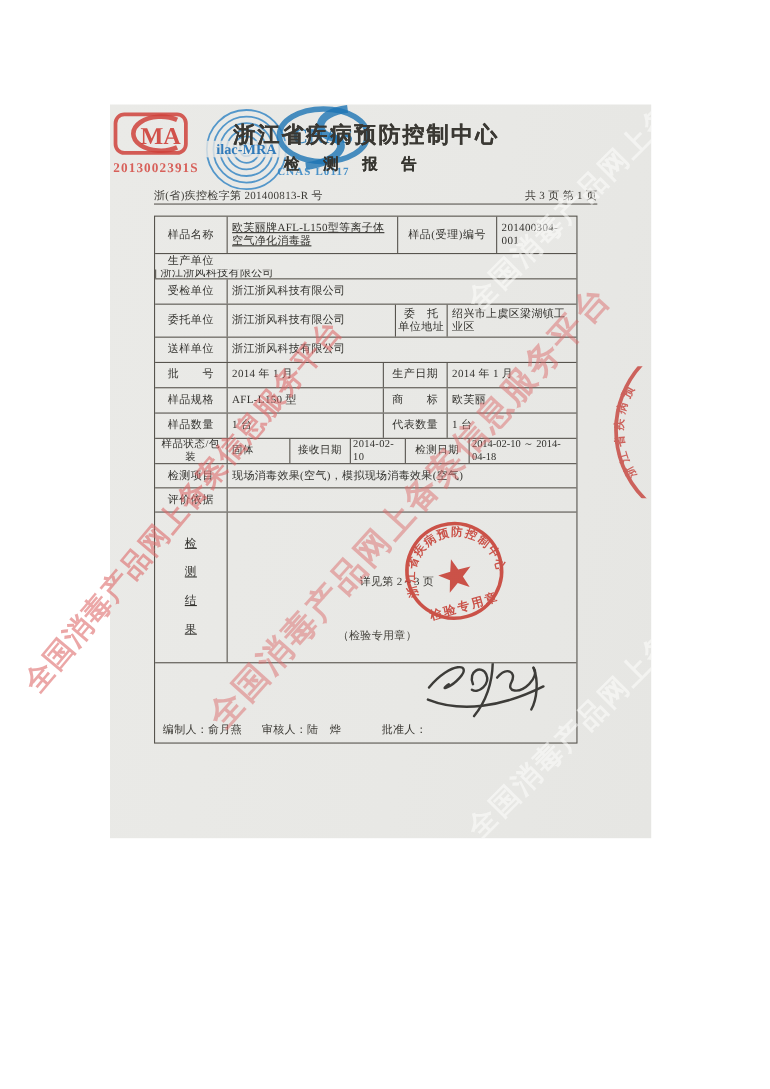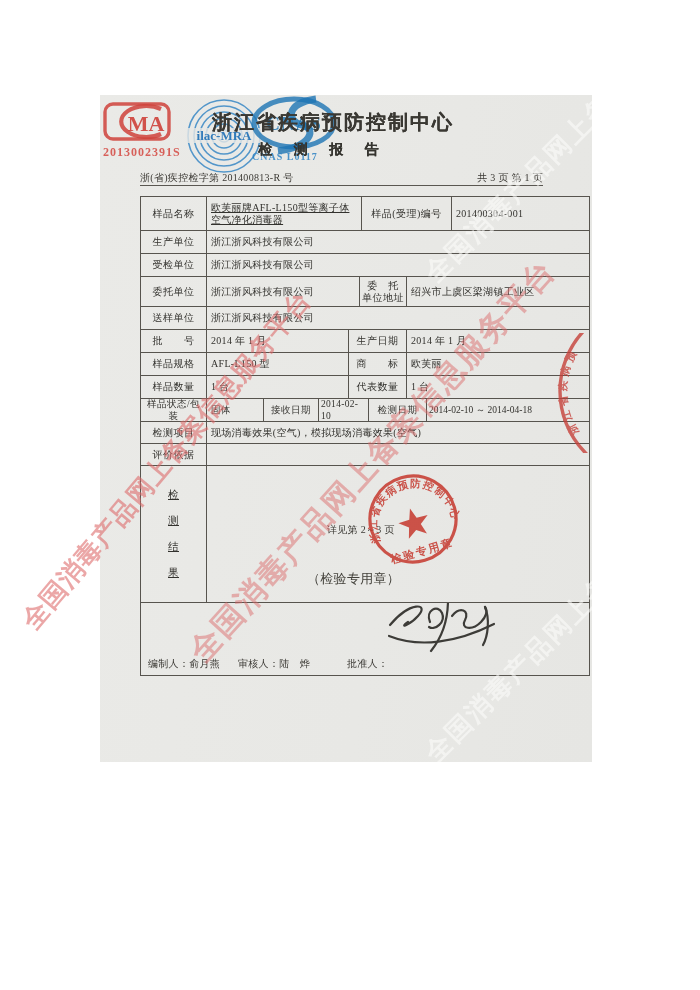--- a/index.html
+++ b/index.html
@@ -10,21 +10,21 @@
   .abs{position:absolute;}
   .org-title{left:63px;top:14px;width:340px;text-align:center;font-size:20px;font-weight:700;
              letter-spacing:2px;color:#3a3833;text-shadow:0 0 .5px #3a3833;}
   .doc-title{left:93px;top:46px;width:260px;text-align:center;font-size:14px;font-weight:700;
              letter-spacing:9px;color:#35342f;text-shadow:0 0 .5px #35342f;}
   .hdr-meta{left:40px;top:76px;width:403px;display:flex;justify-content:space-between;
             font-size:10px;letter-spacing:.3px;color:#3b3934;}
   .hdr-line{left:40px;top:90px;width:403px;height:1px;background:#5a5751;}
   .cnas-no{left:152px;top:56px;font-size:10px;font-weight:700;color:#2e82c3;letter-spacing:1px;opacity:.85;}
   
-  .tbl{position:absolute;left:40px;top:101px;width:450px;border:1px solid #57544e;box-sizing:border-box;
+  .tbl{position:absolute;left:40px;top:101px;width:385px;border:1px solid #57544e;box-sizing:border-box;
        font-size:10px;background:transparent;}
   .tr{display:flex;border-top:1px solid #57544e;box-sizing:border-box;}
   .tr:first-child{border-top:none;}
   .td{border-left:1px solid #57544e;display:flex;align-items:center;padding:1px 4px;
       box-sizing:border-box;overflow:hidden;line-height:12px;letter-spacing:.3px;}
   .td:first-child{border-left:none;}
   .lb{justify-content:center;text-align:center;padding:1px 2px;letter-spacing:.5px;}
   .fill{flex:1;}
   .vert{width:13px;line-height:26px;word-break:break-all;font-size:10.5px;text-align:center;}
   .rescell{position:relative;flex:1;padding:0;display:block;}
@@ -84,21 +84,21 @@
 
     <div class="tbl">
 
       <div class="tr" style="height:33px;">
         <div class="td lb" style="width:65px;">样品名称</div>
         <div class="td" style="width:155px;line-height:12px;text-decoration:underline;">欧芙丽牌AFL-L150型等离子体空气净化消毒器</div>
         <div class="td lb" style="width:90px;">样品(受理)编号</div>
         <div class="td fill">201400304-001</div>
       </div>
 
-      <div class="tr" style="height:23px;">
+      <div class="tr" style="height:23px;flex-direction:column;">
         <div class="td lb" style="width:65px;">生产单位</div>
         <div class="td fill">浙江浙风科技有限公司</div>
       </div>
 
       <div class="tr" style="height:23px;">
         <div class="td lb" style="width:65px;text-align:center;">受检单位</div>
         <div class="td fill">浙江浙风科技有限公司</div>
       </div>
 
       <div class="tr" style="height:30px;">
@@ -156,21 +156,21 @@
         <div class="td lb" style="width:65px;">评价依据</div>
         <div class="td fill"></div>
       </div>
 
       <div class="tr" style="height:137px;">
         <div class="td lb" style="width:65px;text-decoration:underline;">
           <div class="vert">检测结果</div>
         </div>
         <div class="td rescell">
           <div class="note" style="left:120px;top:11px;">详见第 2～3 页</div>
-          <div class="note" style="left:100px;top:60px;font-size:13px;color:#44423c;">（检验专用章）</div>
+          <div class="note" style="left:100px;top:60px;font-size:10px;color:#44423c;">（检验专用章）</div>
 
           <svg class="abs stamp-rot" style="left:158px;top:5px;" width="96" height="96" viewBox="0 0 96 96">
             <g opacity=".88">
               <circle cx="48" cy="48" r="43" fill="none" stroke="#c63d33" stroke-width="3.2"></circle>
               <defs>
                   <path id="arcTop" d="M11,63 A38,38 0 1 1 85,63" fill="none"></path>
                 </defs>
               <text font-size="10.5" font-weight="bold" fill="#c63d33" letter-spacing="1.5">
                 <textPath href="#arcTop" startOffset="50%" text-anchor="middle">浙江省疾病预防控制中心</textPath>
               </text>

